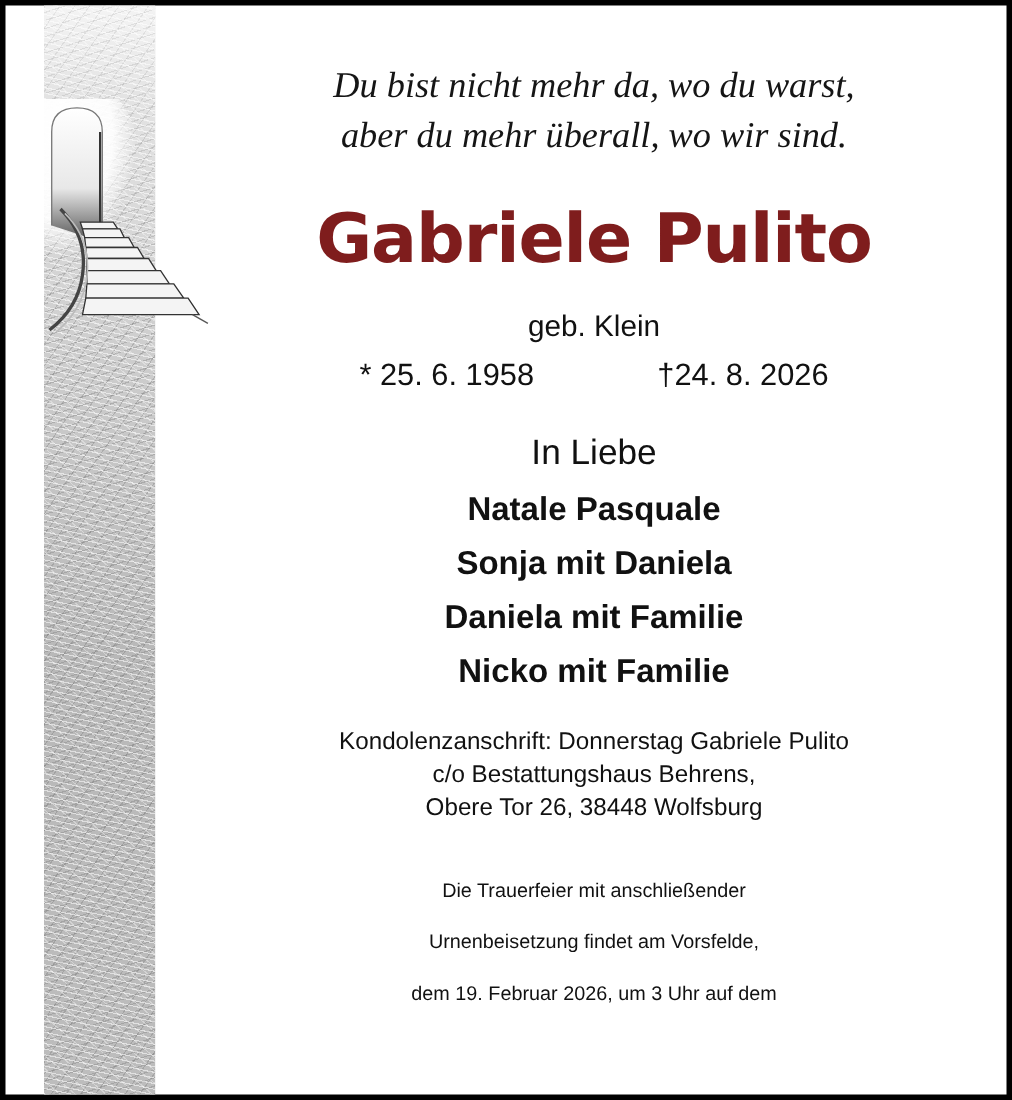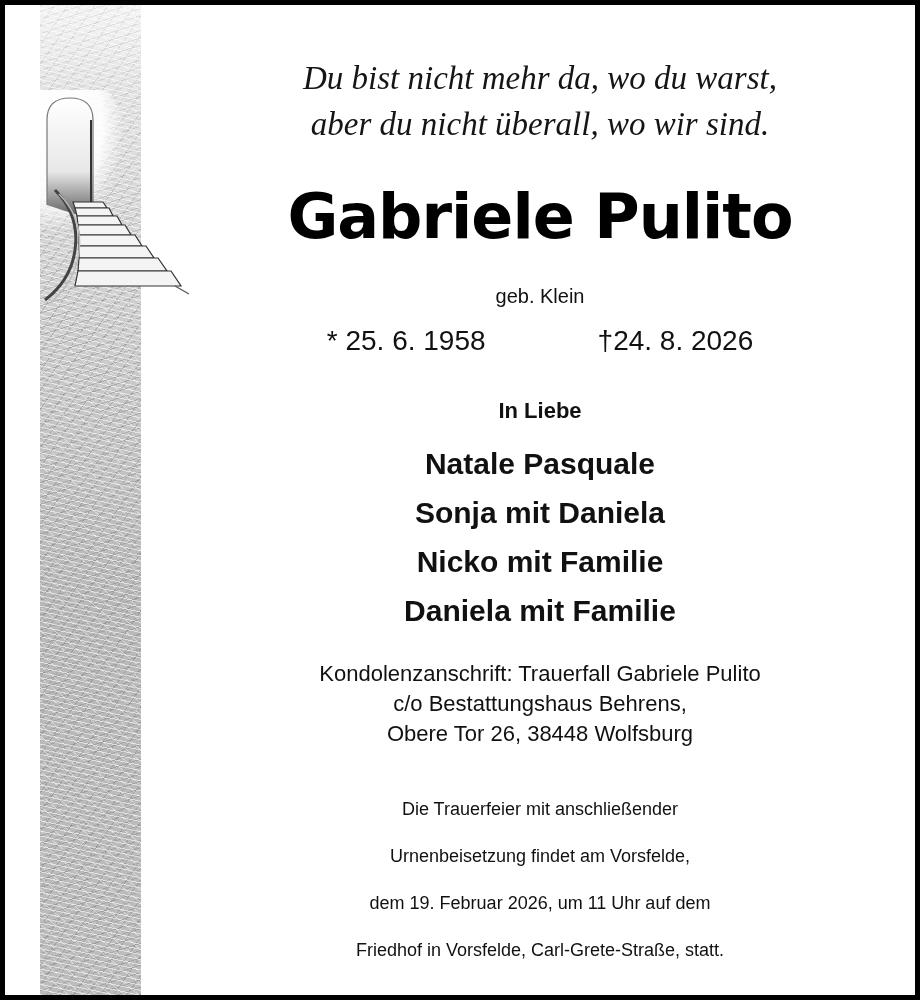--- a/index.html
+++ b/index.html
@@ -48,34 +48,34 @@
       font-style: italic;
       font-size: 33px; line-height: 46px;
       color: #151515;
     }
     .name {
       position: absolute; left: 0; top: 172px; width: 690px;
       font-family: "DejaVu Sans", "Liberation Sans", sans-serif;
       font-weight: bold;
       font-size: 62px; line-height: 80px;
       letter-spacing: -1px;
-      color: #000000;
+      color: #7f1d1d;
     }
     .maiden {
       position: absolute; left: 0; top: 274px; width: 690px;
-      font-size: 20px; line-height: 34px;
+      font-size: 27px; line-height: 34px;
     }
     .dates {
       position: absolute; left: 0; top: 318px; width: 690px;
       font-size: 28px; line-height: 36px;
       display: flex; justify-content: center; gap: 112px;
     }
     .in-love {
       position: absolute; left: 0; top: 389px; width: 690px;
-      font-size: 22px; line-height: 34px; font-weight: bold;
+      font-size: 32px; line-height: 34px;
     }
     .mourners {
       position: absolute; left: 0; top: 434px; width: 690px;
       margin: 0; padding: 0; list-style: none;
     }
     .mourners li {
       font-weight: bold;
       font-size: 30px; line-height: 49px;
     }
     .address {
@@ -128,21 +128,21 @@
 
       <path d="M30 100 Q55 125 50 160 Q46 190 20 210" fill="none" stroke="#444" stroke-width="3"></path>
       <path d="M34 104 Q58 128 54 162 Q50 192 26 212" fill="none" stroke="#bbb" stroke-width="1.5"></path>
       <path d="M150 196 L164 204" stroke="#555" stroke-width="1.2"></path>
     </svg>
 
     <div class="content">
 
       <div class="quote">
         <span class="line">Du bist nicht mehr da, wo du warst,</span>
-        <span class="line">aber du nicht überall, wo wir sind.</span>
+        <span class="line">aber du mehr überall, wo wir sind.</span>
       </div>
 
       <div class="name">Gabriele Pulito</div>
 
       <div class="maiden">geb. Klein</div>
 
       <div class="dates">
         <span>
           <span>*</span>
           <span>25. 6. 1958</span>
@@ -150,32 +150,31 @@
         <span>
           <span>†</span><span>24. 8. 2026</span>
         </span>
       </div>
 
       <div class="in-love">In Liebe</div>
 
       <ul class="mourners">
         <li>Natale Pasquale</li>
         <li>Sonja mit Daniela</li>
+        <li>Daniela mit Familie</li>
         <li>Nicko mit Familie</li>
-        <li>Daniela mit Familie</li>
       </ul>
 
       <div class="address">
-        <span class="line">Kondolenzanschrift: Trauerfall Gabriele Pulito</span>
+        <span class="line">Kondolenzanschrift: Donnerstag Gabriele Pulito</span>
         <span class="line">c/o Bestattungshaus Behrens,</span>
         <span class="line">Obere Tor 26, 38448 Wolfsburg</span>
       </div>
 
       <div class="ceremony">
         <span class="line">Die Trauerfeier mit anschließender</span>
         <span class="line">Urnenbeisetzung findet am Vorsfelde,</span>
-        <span class="line">dem 19. Februar 2026, um 11 Uhr auf dem</span>
-        <span class="line">Friedhof in Vorsfelde, Carl-Grete-Straße, statt.</span>
+        <span class="line">dem 19. Februar 2026, um 3 Uhr auf dem</span>
       </div>
 
     </div>
   </div>
 </div>
 
 </body></html>

